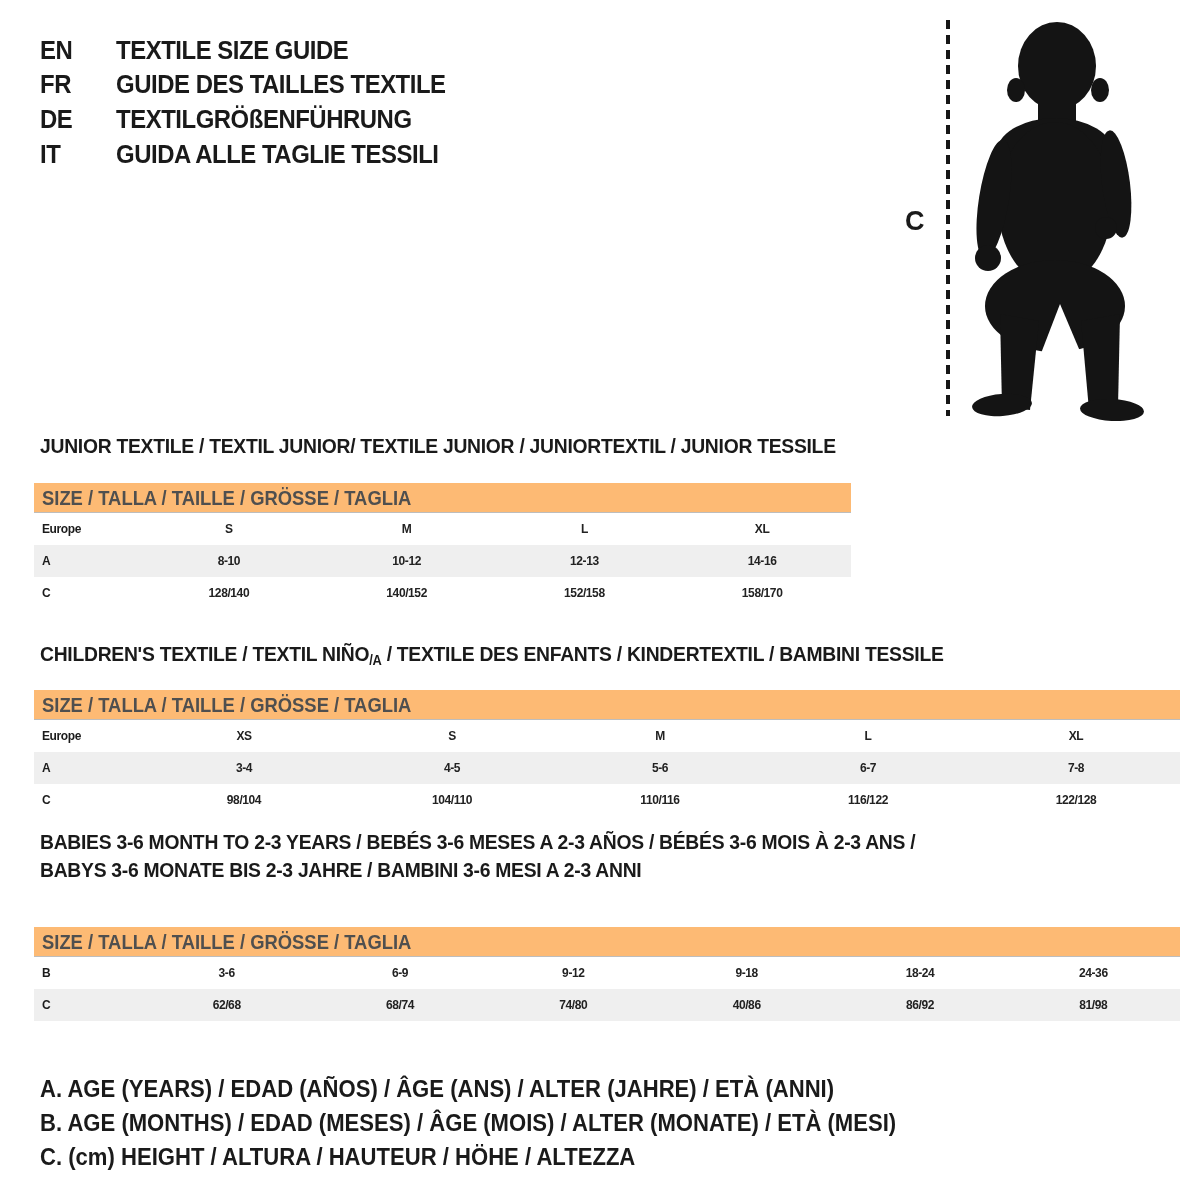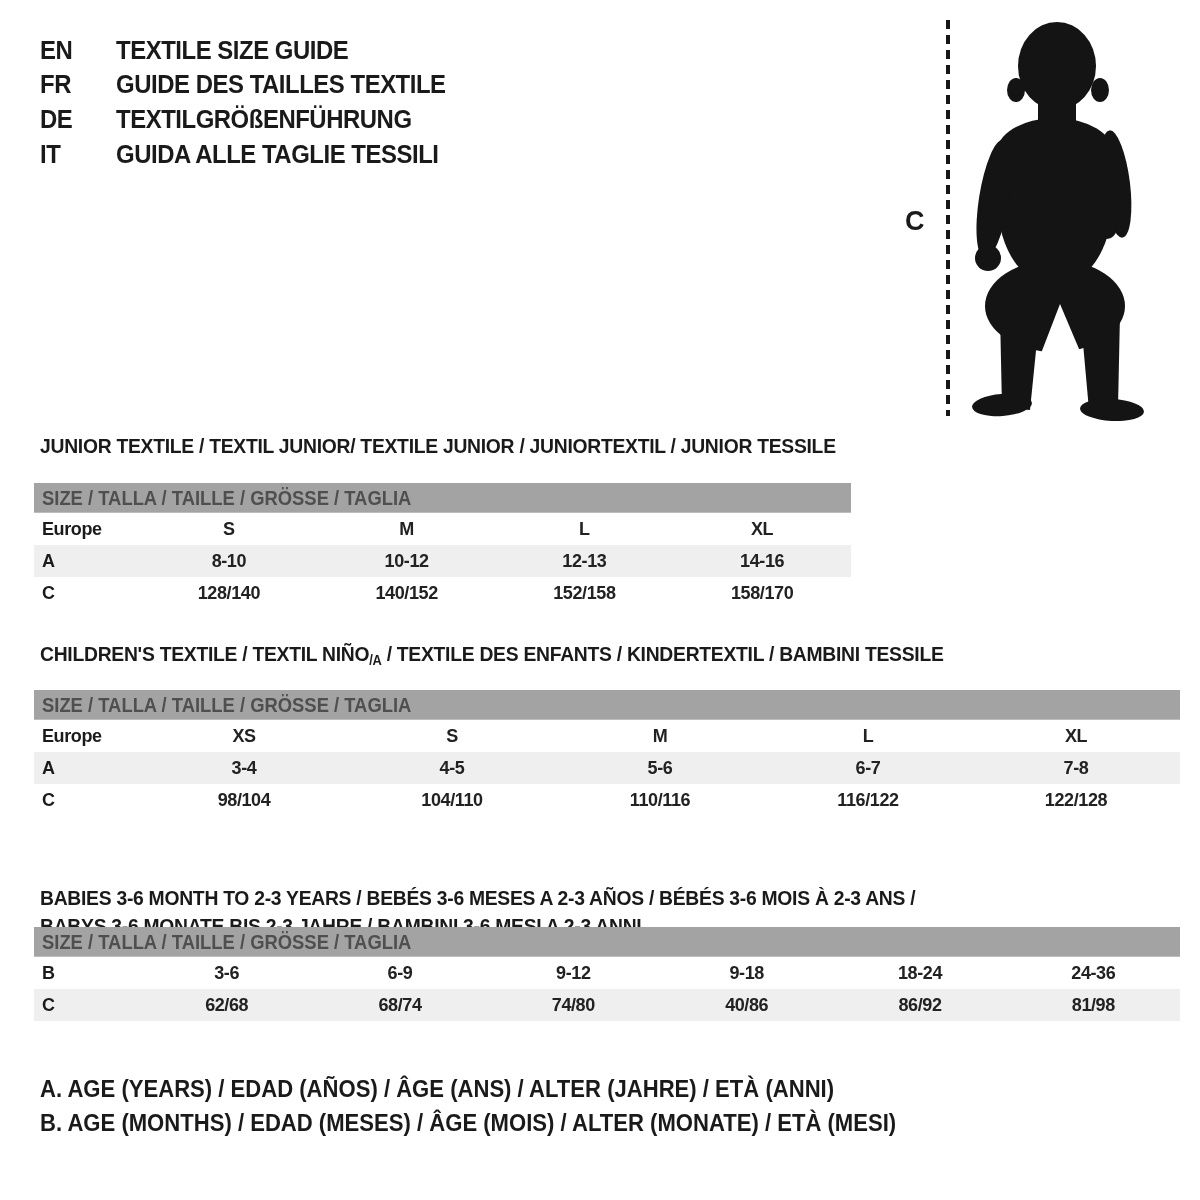--- a/index.html
+++ b/index.html
@@ -27,29 +27,29 @@
   .silhouette{left:960px;top:16px;}
 
   
   .sec-title{font-size:21px;font-weight:bold;letter-spacing:-0.3px;}
   .sec-title .sub{font-size:14px;position:relative;top:4px;font-weight:bold;}
   .two-line{line-height:28px;}
 
   
   .stable{background:#ffffff;}
   .sbar{
-    height:30px;line-height:30px;background:#a3a3a3;border-bottom:1px solid #bdbdbd;
+    height:30px;line-height:30px;background:#fdba74;border-bottom:1px solid #bdbdbd;
     color:#4f4f4f;font-size:20px;font-weight:bold;padding-left:8px;box-sizing:border-box;
   }
   .trow{display:grid;height:32px;align-items:center;}
   .t1 .trow{grid-template-columns:106px repeat(4,1fr);}
   .t2 .trow{grid-template-columns:106px repeat(5,1fr);}
   .t3 .trow{grid-template-columns:106px repeat(6,1fr);}
   .trow.shaded{background:#efefef;}
-  .cell{font-size:18px;font-weight:bold;letter-spacing:-0.4px;text-align:center;color:#222;}
+  .cell{font-size:12px;font-weight:bold;letter-spacing:-0.4px;text-align:center;color:#222;}
   .cell.label{text-align:left;padding-left:8px;color:#1b1b1b;}
 
   
   .legend{left:40px;top:1072px;}
   .legend-line{height:34px;line-height:34px;font-size:24px;font-weight:bold;}
 </style>
 </head>
 <body>
 
 <div class="abs languages">
@@ -163,21 +163,21 @@
   <div class="trow">
     <span class="cell label">C</span>
     <span class="cell">98/104</span>
     <span class="cell">104/110</span>
     <span class="cell">110/116</span>
     <span class="cell">116/122</span>
     <span class="cell">122/128</span>
   </div>
 </div>
 
-<div class="abs sec-title two-line" style="left:40px;top:884px;">
+<div class="abs sec-title two-line" style="left:40px;top:828px;">
   <div class="cond">BABIES 3-6 MONTH TO 2-3 YEARS / BEBÉS 3-6 MESES A 2-3 AÑOS / BÉBÉS 3-6 MOIS À 2-3 ANS /</div>
   <div class="cond">BABYS 3-6 MONATE BIS 2-3 JAHRE / BAMBINI 3-6 MESI A 2-3 ANNI</div>
 </div>
 
 <div class="abs stable t3" style="left:34px;top:927px;width:1146px;">
   <div class="sbar">
     <span class="cond">SIZE / TALLA / TAILLE / GRÖSSE / TAGLIA</span>
   </div>
   <div class="trow">
     <span class="cell label">B</span>
@@ -195,13 +195,14 @@
     <span class="cell">74/80</span>
     <span class="cell">40/86</span>
     <span class="cell">86/92</span>
     <span class="cell">81/98</span>
   </div>
 </div>
 
 <div class="abs legend">
   <div class="legend-line"><span class="cond">A. AGE (YEARS) / EDAD (AÑOS) / ÂGE (ANS) / ALTER (JAHRE) / ETÀ (ANNI)</span></div>
   <div class="legend-line"><span class="cond">B. AGE (MONTHS) / EDAD (MESES) / ÂGE (MOIS) / ALTER (MONATE) / ETÀ (MESI)</span></div>
+  <div class="legend-line"><span class="cond">C. (cm) HEIGHT / ALTURA / HAUTEUR / HÖHE / ALTEZZA</span></div>
 </div>
 
 </body></html>

